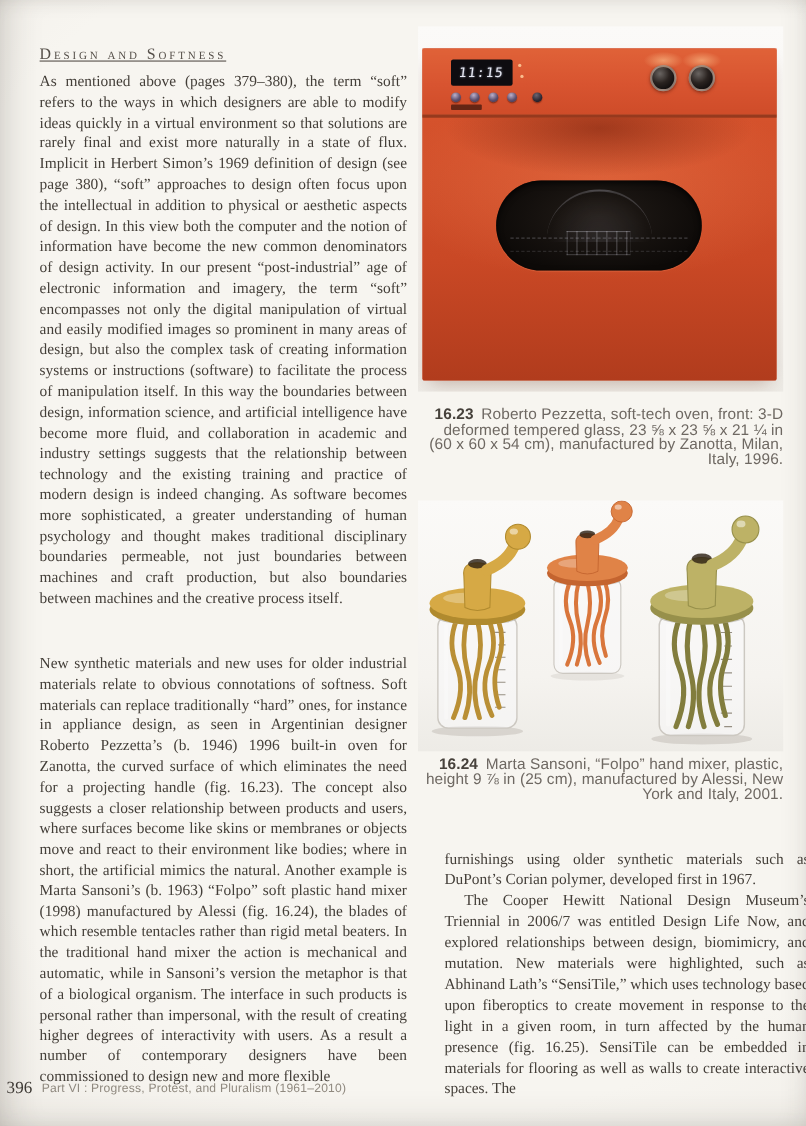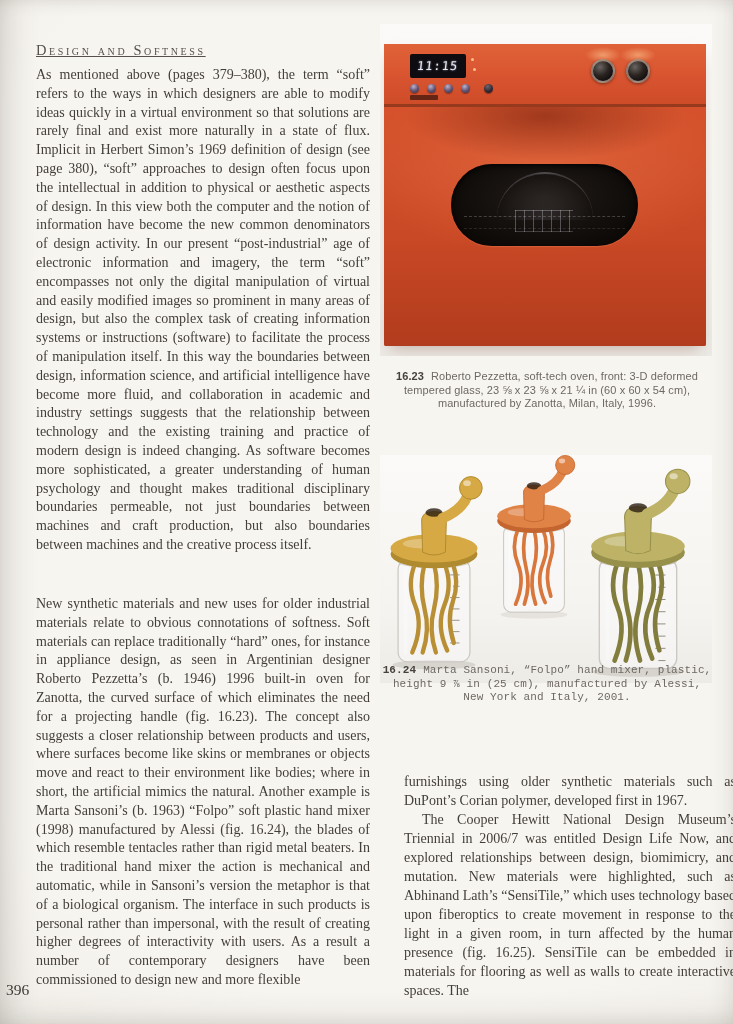--- a/index.html
+++ b/index.html
@@ -30,22 +30,22 @@
     font-size:14px;line-height:19px;text-align:justify;color:#433e38;
   }
   .rtext.indent{text-indent:18px;}
   
   .photo{
     position:absolute;left:380px;width:332px;overflow:hidden;
     background:linear-gradient(180deg,#fbfaf8 0%,#f5f3ef 70%,#edebe6 100%);
   }
   .caption{
     position:absolute;left:382px;width:330px;margin:0;
-    font-family:"Liberation Sans",sans-serif;font-size:11px;line-height:13.5px;
-    color:#6e6862;letter-spacing:.1px;text-align:center;
+    font-family:"Liberation Sans",sans-serif;font-size:14px;line-height:13.5px;
+    color:#6e6862;letter-spacing:.1px;text-align:right;
   }
   .fig-num{font-weight:bold;color:#46413b;margin-right:7px;}
   
   .oven{
     position:absolute;left:4px;top:20px;width:322px;height:302px;
     border-radius:2px;
     box-shadow:0 8px 16px -6px rgba(110,55,35,.35);
     background:#cc4a27;
   }
   .oven-panel{
@@ -262,22 +262,23 @@
         <ellipse class="lid-hi" cx="42" cy="79" rx="20" ry="5"></ellipse>
         <path class="neck" d="M42,58 q-2,-13 13,-13 q15,0 13,13 l-1,30 q-12,6 -24,0 z"></path>
         <ellipse class="hole" cx="55" cy="46" rx="9" ry="4.5"></ellipse>
         <path class="arm" d="M64,52 C79,46 87,38 91,27"></path>
         <circle class="ball" cx="94" cy="20" r="12"></circle>
         <ellipse class="glint" cx="90" cy="15" rx="4" ry="3"></ellipse>
       </svg>
     </div>
 
   </div>
-  <p class="caption" style="top:664px;font-family:Liberation Mono, monospace;">
+  <p class="caption" style="top:688px;">
     <span class="fig-num">16.24</span><span>Marta Sansoni, “Folpo” hand mixer, plastic, height 9 ⅞ in (25 cm), manufactured by Alessi, New York and Italy, 2001.</span>
   </p>
 
   <p class="rtext" style="top:772px;">furnishings using older synthetic materials such as DuPont’s Corian polymer, developed first in 1967.</p>
   <p class="rtext indent" style="top:810px;">The Cooper Hewitt National Design Museum’s Triennial in 2006/7 was entitled Design Life Now, and explored relationships between design, biomimicry, and mutation. New materials were highlighted, such as Abhinand Lath’s “SensiTile,” which uses technology based upon fiberoptics to create movement in response to the light in a given room, in turn affected by the human presence (fig. 16.25). SensiTile can be embedded in materials for flooring as well as walls to create interactive spaces. The</p>
 
   <div class="pagenum">396</div>
+  <div class="footer-text">Part VI : Progress, Protest, and Pluralism (1961–2010)</div>
 
 </div>
 
 </body></html>

